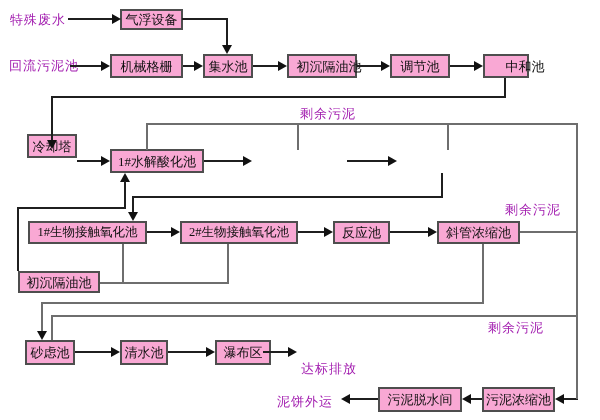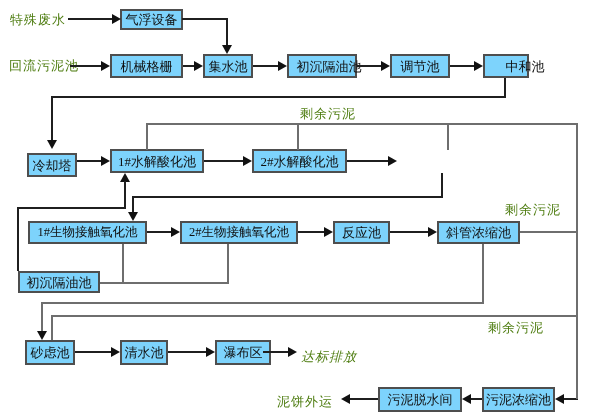--- a/index.html
+++ b/index.html
@@ -2,25 +2,25 @@
 <html><head>
 <meta charset="utf-8">
 <style>
   html,body{margin:0;padding:0;background:#fff;}
   #canvas{
     position:relative;width:600px;height:420px;background:#ffffff;
     font-family:"Liberation Serif","DejaVu Serif",serif;
     overflow:hidden;
   }
   .box{
-    position:absolute;box-sizing:border-box;border:2px solid #4e4e4e;background:#7dd3fc;
+    position:absolute;box-sizing:border-box;border:2px solid #4e4e4e;background:#f9a8d4;
     display:flex;align-items:center;justify-content:center;
     font-size:13px;color:#101010;white-space:nowrap;line-height:1;
   }
-  .lbl{position:absolute;font-size:13px;color:#4d7c0f;white-space:nowrap;line-height:1;letter-spacing:1px;}
+  .lbl{position:absolute;font-size:13px;color:#a21caf;white-space:nowrap;line-height:1;letter-spacing:1px;}
   .h,.v{position:absolute;background:#1f1f1f;}
   .h{height:2px;}
   .v{width:2px;}
   .h2,.v2{position:absolute;background:#6e6e6e;}
   .h2{height:2px;}
   .v2{width:2px;}
   .tr,.tl,.td,.tu{position:absolute;width:0;height:0;}
   .tr{border-left:9px solid #111;border-top:5px solid transparent;border-bottom:5px solid transparent;}
   .tl{border-right:9px solid #111;border-top:5px solid transparent;border-bottom:5px solid transparent;}
   .td{border-top:9px solid #111;border-left:5px solid transparent;border-right:5px solid transparent;}
@@ -35,41 +35,40 @@
   <span class="lbl" style="left:9px;top:59px;">回流污泥池</span>
 
   <div class="box" style="left:120px;top:9px;width:63px;height:21px;">气浮设备</div>
 
   <div class="box" style="left:203px;top:54px;width:50px;height:24px;">集水池</div>
   <div class="box" style="left:110px;top:54px;width:73px;height:24px;">机械格栅</div>
   <div class="box" style="left:287px;top:54px;width:70px;height:24px;padding-left:14px;">初沉隔油池</div>
   <div class="box" style="left:390px;top:54px;width:60px;height:24px;">调节池</div>
   <div class="box" style="left:483px;top:54px;width:46px;height:24px;padding-left:38px;">中和池</div>
 
-  <div class="box" style="left:27px;top:153px;width:50px;height:24px;">冷却塔</div>
+  <div class="box" style="left:27px;top:134px;width:50px;height:24px;">冷却塔</div>
   <div class="box" style="left:110px;top:149px;width:94px;height:24px;">1#水解酸化池</div>
-  <div class="box" style="left:252px;top:149px;width:95px;height:24px;">2#水解酸化池</div>
 
   <div class="box" style="left:28px;top:221px;width:119px;height:23px;font-size:12.5px;">1#生物接触氧化池</div>
   <div class="box" style="left:180px;top:221px;width:118px;height:23px;font-size:12.5px;">2#生物接触氧化池</div>
   <div class="box" style="left:333px;top:221px;width:57px;height:23px;">反应池</div>
   <div class="box" style="left:437px;top:221px;width:83px;height:23px;">斜管浓缩池</div>
   <div class="box" style="left:18px;top:271px;width:82px;height:22px;">初沉隔油池</div>
 
   <div class="box" style="left:120px;top:340px;width:48px;height:25px;">清水池</div>
   <div class="box" style="left:25px;top:340px;width:50px;height:25px;">砂虑池</div>
   <div class="box" style="left:215px;top:340px;width:56px;height:25px;">瀑布区</div>
 
   <div class="box" style="left:378px;top:387px;width:84px;height:25px;">污泥脱水间</div>
   <div class="box" style="left:482px;top:387px;width:73px;height:25px;">污泥浓缩池</div>
 
   <span class="lbl" style="left:300px;top:107px;">剩余污泥</span>
   <span class="lbl" style="left:505px;top:203px;">剩余污泥</span>
   <span class="lbl" style="left:488px;top:321px;">剩余污泥</span>
-  <span class="lbl" style="left:301px;top:350px;font-style:italic;">达标排放</span>
+  <span class="lbl" style="left:301px;top:362px;">达标排放</span>
   <span class="lbl" style="left:277px;top:395px;">泥饼外运</span>
 
   <div class="h" style="left:68px;top:18px;width:44px;"></div>
   <i class="tr" style="left:112px;top:14px;"></i>
 
   <div class="h" style="left:70px;top:65px;width:31px;"></div>
   <i class="tr" style="left:101px;top:61px;"></i>
 
   <div class="h" style="left:183px;top:65px;width:11px;"></div>
   <i class="tr" style="left:194px;top:61px;"></i>

